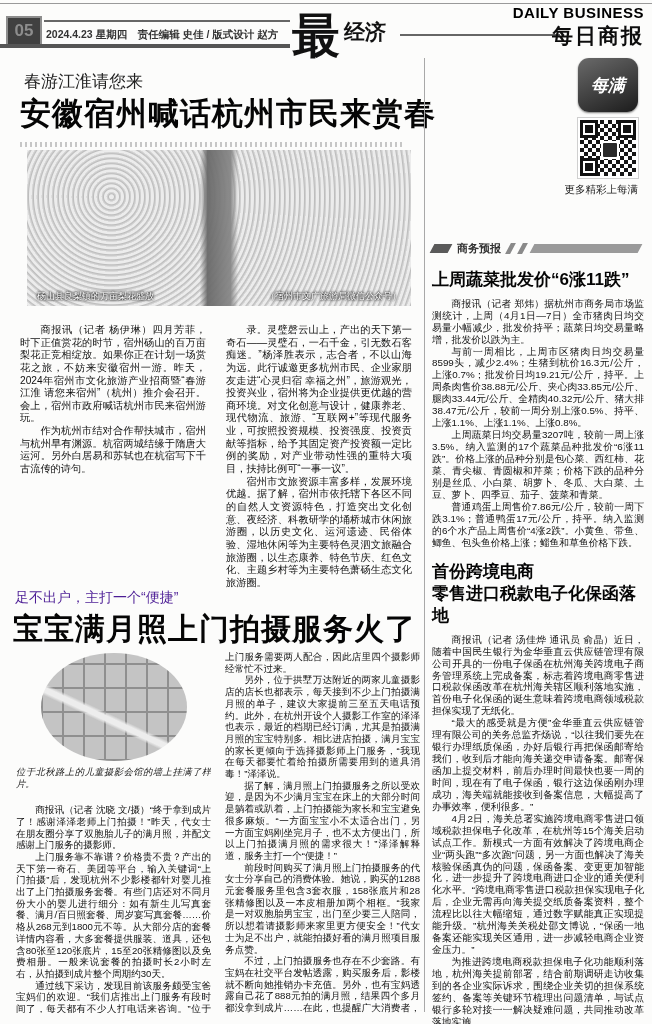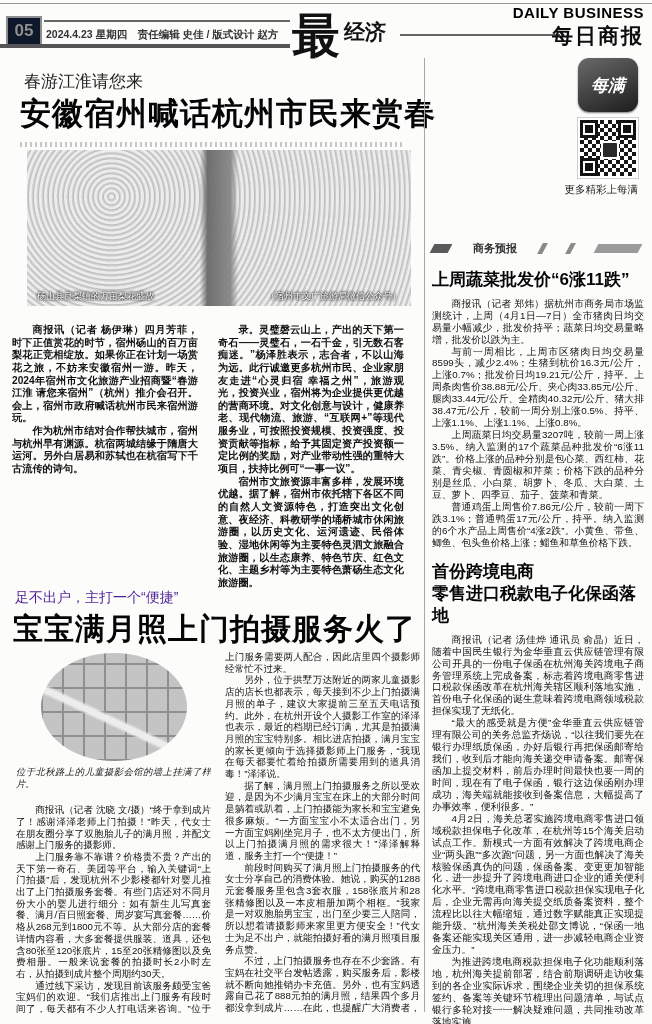--- a/index.html
+++ b/index.html
@@ -2,21 +2,21 @@
 <html><head>
 <meta charset="utf-8">
 <style>
   html,body{margin:0;padding:0;}
   .page{position:relative;width:652px;height:1024px;background:#fcfcfb;color:#1a1a1a;
         font-family:"Liberation Sans","DejaVu Sans",sans-serif;overflow:hidden;}
   .abs{position:absolute;}
   
   .top-rule{left:0;top:3px;width:652px;height:1px;background:#9a9a9a;}
   .pagenum{left:6px;top:16px;width:32px;height:26px;border:2px solid #8d8d8d;color:#8d8d8d;
-           background:#0f172a;font-size:17px;font-weight:bold;display:flex;align-items:center;justify-content:center;}
+           background:#404040;font-size:17px;font-weight:bold;display:flex;align-items:center;justify-content:center;}
   .pre-date-rule{left:44px;top:20px;width:246px;height:2px;background:#666;}
   .date-line{left:46px;top:28px;font-size:10.5px;font-weight:bold;color:#333;white-space:nowrap;}
   .logo-big{left:292px;top:4px;font-size:48px;font-weight:900;color:#111;font-family:"Liberation Serif","DejaVu Serif",serif;}
   .logo-small{left:344px;top:18px;font-size:21px;font-weight:900;color:#111;}
   .logo-rule-right{left:400px;top:34px;width:160px;height:2px;background:#666;}
   .header-bottom-rule{left:0;top:44px;width:290px;height:4px;background:#555;}
   .masthead{right:8px;top:4px;text-align:right;}
   .masthead-en{font-size:15px;font-weight:900;color:#000000;letter-spacing:.5px;}
   .masthead-cn{font-size:21px;font-weight:900;color:#0d0d0d;letter-spacing:2px;margin-top:1px;}
   
@@ -25,21 +25,21 @@
   .a1-dots{left:20px;top:142px;width:384px;height:5px;
            background:repeating-linear-gradient(90deg,#b9b9b9 0 2px,transparent 2px 5px);opacity:.8;}
   .photo1{left:27px;top:150px;width:384px;height:156px;overflow:hidden;
       background:
         linear-gradient(90deg,rgba(0,0,0,0) 45%,rgba(105,105,105,.95) 47%,rgba(135,135,135,.95) 53%,rgba(0,0,0,0) 55%),
         repeating-radial-gradient(circle at 22% 30%,#ececec 0 2px,#bdbdbd 3px,#dfdfdf 5px),
         repeating-radial-gradient(circle at 70% 65%,#e6e6e6 0 3px,#b5b5b5 4px,#d8d8d8 7px);
       background-color:#c7c7c7;}
   .photo1-cap{position:absolute;left:0;right:0;bottom:3px;display:flex;justify-content:space-between;
       padding:0 10px;font-size:9px;color:#fff;text-shadow:0 0 3px #000,0 0 2px #000;}
-  .a1-cols{left:12px;top:324px;width:392px;height:286px;display:flex;gap:20px;font-weight:bold;}
+  .a1-cols{left:20px;top:324px;width:392px;height:286px;display:flex;gap:20px;}
   .ncol{flex:1;font-size:10.2px;line-height:1.24;text-align:justify;overflow:hidden;color:#111;}
   .ncol p{margin:0;text-indent:2em;}
   
   .a2-kicker{left:15px;top:589px;font-size:14px;color:#4c1d95;}
   .a2-headline{left:13px;top:609px;font-size:30px;font-weight:900;letter-spacing:1px;white-space:nowrap;color:#050505;}
   .a2-cols{left:16px;top:651px;width:404px;height:362px;display:flex;gap:14px;}
   .circle-photo{width:146px;height:108px;border-radius:50%;margin:2px auto 5px auto;overflow:hidden;
       background:
         linear-gradient(25deg,transparent 38%,#ededed 40% 43%,transparent 45%),
         repeating-linear-gradient(0deg,#8f8f8f 0 2px,transparent 2px 24px),
@@ -54,21 +54,21 @@
   .app-icon{width:60px;height:54px;border-radius:11px;background:linear-gradient(155deg,#6a6a6a,#1c1c1c);
       color:#fff;display:flex;align-items:center;justify-content:center;font-size:17px;font-weight:900;
       font-style:italic;box-shadow:0 1px 2px rgba(0,0,0,.5);}
   .qr{width:56px;height:56px;margin-top:6px;position:relative;border:2px solid #fff;outline:1px solid #cfcfcf;
       background:conic-gradient(#161616 25%,#fff 0 50%,#161616 0 75%,#fff 0) 0 0/8px 8px;}
   .qr-eye{position:absolute;width:12px;height:12px;border:3px solid #111;background:#fff;}
   .qr-eye::after{content:"";position:absolute;inset:2px;background:#111;}
   .eye-tl{top:0;left:0;} .eye-tr{top:0;right:0;} .eye-bl{bottom:0;left:0;}
   .qr-center{position:absolute;left:21px;top:21px;width:14px;height:14px;background:#2a2a2a;border:2px solid #fff;border-radius:3px;}
   .promo-cap{margin-top:5px;font-size:10.5px;color:#222;}
-  .biz-row{margin-top:44px;display:flex;align-items:center;gap:23px;}
+  .biz-row{margin-top:44px;display:flex;align-items:center;gap:7px;}
   .biz-diamond{width:18px;height:9px;background:#5a5a5a;transform:skewX(-28deg);}
   .biz-text{font-size:11px;font-weight:bold;color:#333;white-space:nowrap;}
   .biz-slash{width:5px;height:11px;background:#8a8a8a;transform:skewX(-28deg);}
   .biz-bar{flex:1;height:9px;background:#9a9a9a;transform:skewX(-28deg);margin-right:4px;}
   .sb-head{margin-top:13px;font-size:17px;font-weight:900;color:#050505;line-height:1.28;}
   .sb-body{margin-top:7px;font-size:9.8px;line-height:1.22;text-align:justify;color:#111;}
   .sb-body p{margin:0;text-indent:2em;}
 </style>
 </head>
 <body>

